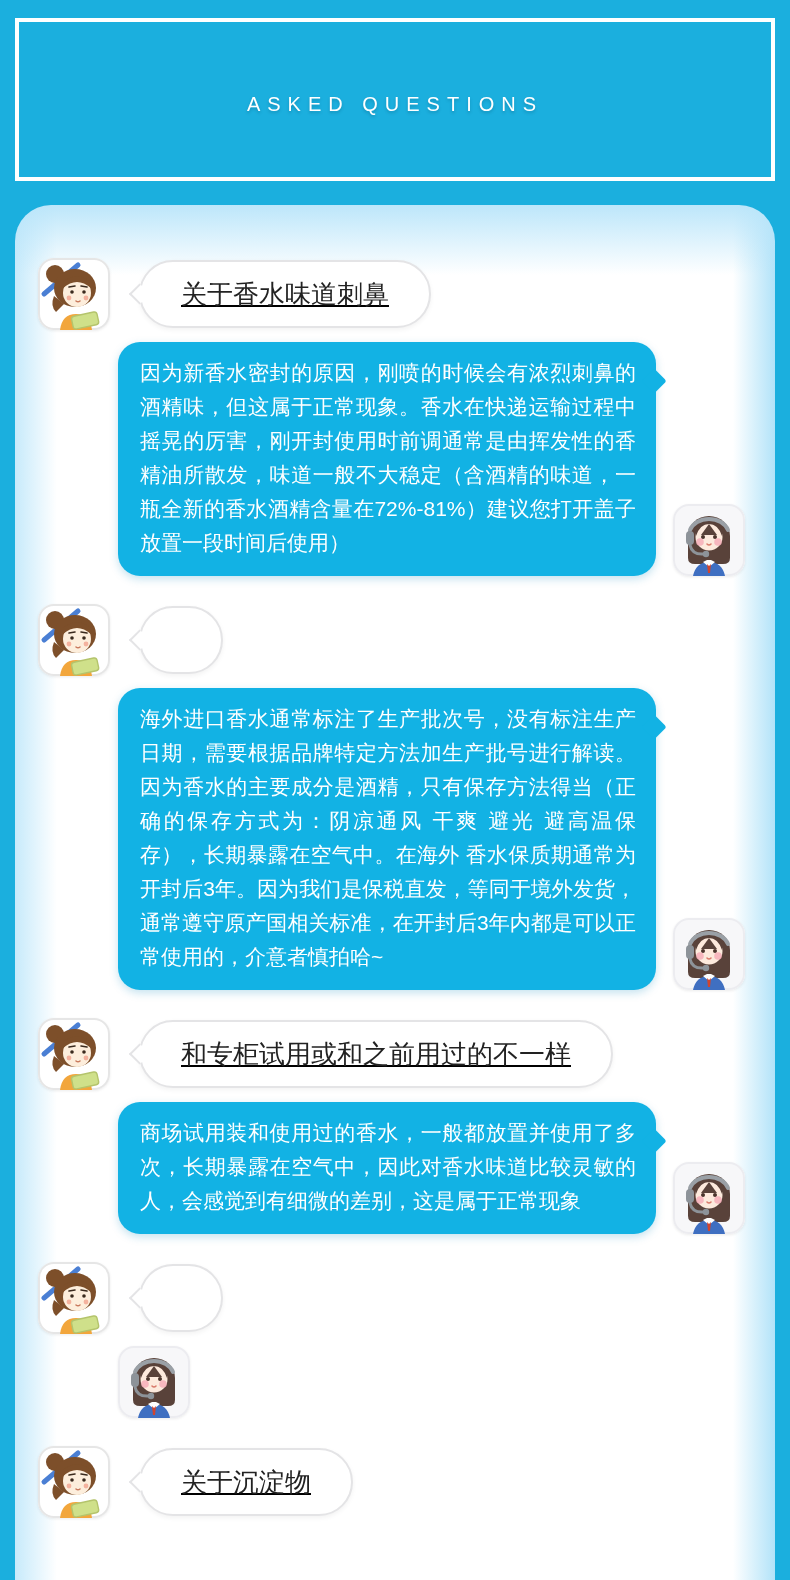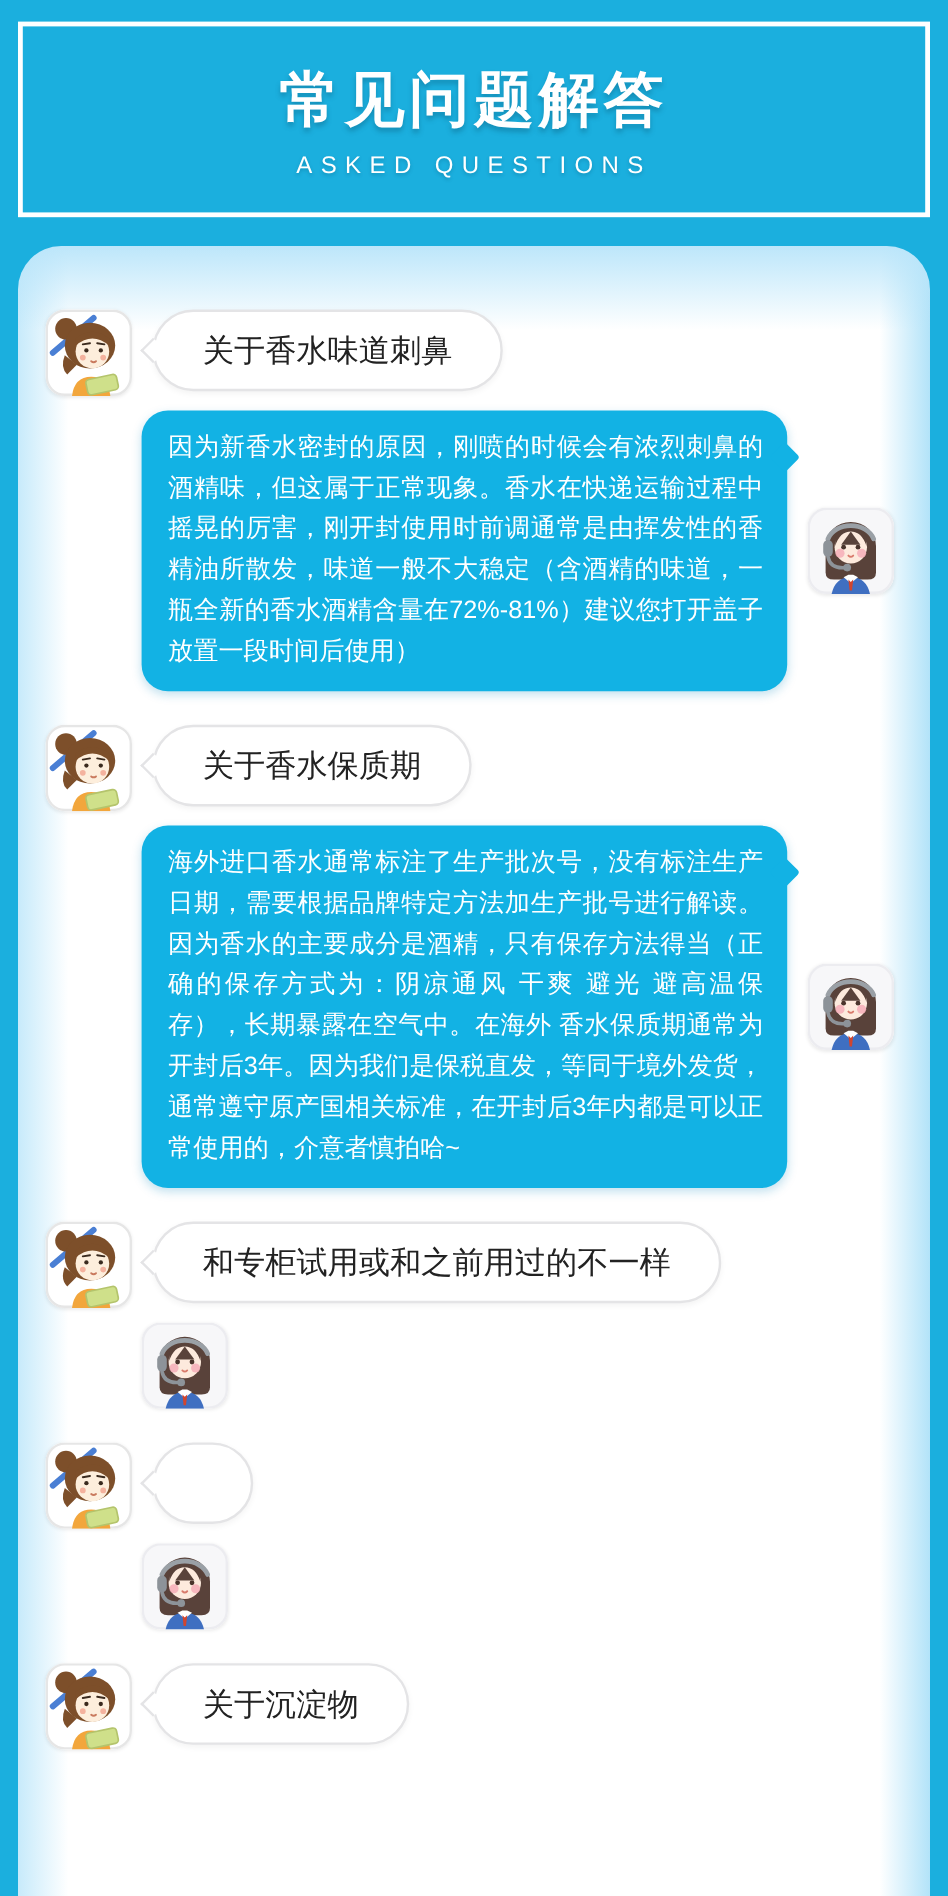--- a/index.html
+++ b/index.html
@@ -28,55 +28,54 @@
     margin:24px 15px 0; min-height:1400px;
     border-radius:36px 36px 0 0;
     background:
       linear-gradient(180deg, rgba(185,229,250,.95), rgba(255,255,255,0) 70px),
       linear-gradient(90deg,  rgba(185,229,250,.8),  rgba(255,255,255,0) 42px),
       linear-gradient(270deg, rgba(170,224,248,.9),  rgba(255,255,255,0) 42px),
       #ffffff;
     padding:53px 30px 60px 23px;
   }
   
-  .q-row { display:flex; align-items:flex-start; gap:17px; margin-top:28px; }
+  .q-row { display:flex; align-items:center; gap:29px; margin-top:28px;text-decoration:underline; }
   .section:first-child .q-row { margin-top:0; }
   .avatar {
     width:72px; height:72px; flex-shrink:0; border-radius:16px;
     background:#fff; box-shadow:0 1px 3px rgba(0,0,0,.08);
   }
   .avatar svg { display:block; width:72px; height:72px; }
   .q-bubble {
     position:relative; height:68px; display:flex; align-items:center;
     background:#fff; border:2px solid #e4e4e6; border-radius:34px;
     padding:0 40px; font-size:26px; color:#222;
     box-shadow:0 2px 5px rgba(0,0,0,.05); white-space:nowrap;
   }
   .q-tail {
     position:absolute; left:-9px; top:50%; width:15px; height:15px;
     background:#fff; border-left:2px solid #e4e4e6; border-bottom:2px solid #e4e4e6;
     transform:translateY(-50%) rotate(45deg);
   }
-  .a-row { display:flex; align-items:center; gap:17px; margin:12px 0 0 80px; }
+  .a-row { display:flex; align-items:flex-end; gap:17px; margin:12px 0 0 80px; }
   .a-bubble {
     position:relative; flex:1; background:#12B2E4; border-radius:22px;
     padding:14px 20px 16px 22px;
     color:#fff; font-size:21px; line-height:34px; text-align:justify;
     box-shadow:0 3px 8px rgba(18,140,190,.25);
   }
   .a-tail {
     position:absolute; right:-7px; top:30px; width:18px; height:18px;
     background:#12B2E4; transform:rotate(45deg); border-radius:3px;
   }
 </style>
 </head>
 <body>
 
 <div class="hdr-box">
-  <div class="hdr-title">常见问题解答</div>
   <div class="hdr-sub">ASKED QUESTIONS</div>
 </div>
 
 <div class="panel">
   <div class="section">
     <div class="q-row">
       <div class="avatar">
         <svg viewBox="0 0 72 72">
           <rect x="1" y="1" width="70" height="70" rx="15" fill="#ffffff" stroke="#e6e6e6" stroke-width="2"></rect>
           <line x1="6" y1="36" x2="40" y2="7" stroke="#4a7fd4" stroke-width="5" stroke-linecap="round"></line>
@@ -147,21 +146,20 @@
           <circle cx="31" cy="40" r="2.4" fill="#f4b29e"></circle>
           <circle cx="48" cy="40" r="2.4" fill="#f4b29e"></circle>
           <path d="M38 43 q2 1.6 4 0" stroke="#c97a5e" stroke-width="1.6" fill="none" stroke-linecap="round"></path>
           <path d="M22 72 q2 -16 16 -16 q14 0 16 16 z" fill="#f2a63c"></path>
           <rect x="34" y="56" width="26" height="13" rx="3" fill="#cfe08a" transform="rotate(-12 47 62)"></rect>
           <rect x="34" y="56" width="26" height="13" rx="3" fill="none" stroke="#b4c46c" stroke-width="1.4" transform="rotate(-12 47 62)"></rect>
         </svg>
       </div>
       <div class="q-bubble">
         <span class="q-tail"></span>
-        <span>关于香水保质期</span>
       </div>
     </div>
     <div class="a-row">
       <div class="a-bubble">
         <span class="a-tail"></span>
         <span>海外进口香水通常标注了生产批次号，没有标注生产日期，需要根据品牌特定方法加生产批号进行解读。因为香水的主要成分是酒精，只有保存方法得当（正确的保存方式为：阴凉通风 干爽 避光 避高温保存），长期暴露在空气中。在海外 香水保质期通常为开封后3年。因为我们是保税直发，等同于境外发货，通常遵守原产国相关标准，在开封后3年内都是可以正常使用的，介意者慎拍哈~</span>
       </div>
       <div class="avatar">
         <svg viewBox="0 0 72 72">
           <rect x="1" y="1" width="70" height="70" rx="15" fill="#f7f7f9" stroke="#ececf0" stroke-width="2"></rect>
@@ -207,20 +205,24 @@
           <rect x="34" y="56" width="26" height="13" rx="3" fill="#cfe08a" transform="rotate(-12 47 62)"></rect>
           <rect x="34" y="56" width="26" height="13" rx="3" fill="none" stroke="#b4c46c" stroke-width="1.4" transform="rotate(-12 47 62)"></rect>
         </svg>
       </div>
       <div class="q-bubble">
         <span class="q-tail"></span>
         <span>和专柜试用或和之前用过的不一样</span>
       </div>
     </div>
     <div class="a-row">
+      <div class="a-bubble">
+        <span class="a-tail"></span>
+        <span>商场试用装和使用过的香水，一般都放置并使用了多次，长期暴露在空气中，因此对香水味道比较灵敏的人，会感觉到有细微的差别，这是属于正常现象</span>
+      </div>
       <div class="avatar">
         <svg viewBox="0 0 72 72">
           <rect x="1" y="1" width="70" height="70" rx="15" fill="#f7f7f9" stroke="#ececf0" stroke-width="2"></rect>
           <path d="M15 32 a21 20 0 0 1 42 0 l0 22 q0 6 -7 6 l-28 0 q-7 0 -7 -6 z" fill="#59423a"></path>
           <circle cx="36" cy="33" r="13.5" fill="#fdeadd"></circle>
           <path d="M23 32 q4 -12 13 -12 q9 0 13 12 l0 -8 q-4 -10 -13 -10 q-9 0 -13 10 z" fill="#59423a"></path>
           <path d="M36 20 l-8 11 l16 0 z" fill="#59423a"></path>
           <path d="M17 26 a20 16 0 0 1 38 0" stroke="#9aa0a6" stroke-width="4" fill="none" stroke-linecap="round"></path>
           <rect x="13" y="27" width="8" height="14" rx="4" fill="#8d9399"></rect>
           <path d="M17 41 q2 10 14 9" stroke="#8d9399" stroke-width="3" fill="none" stroke-linecap="round"></path>

